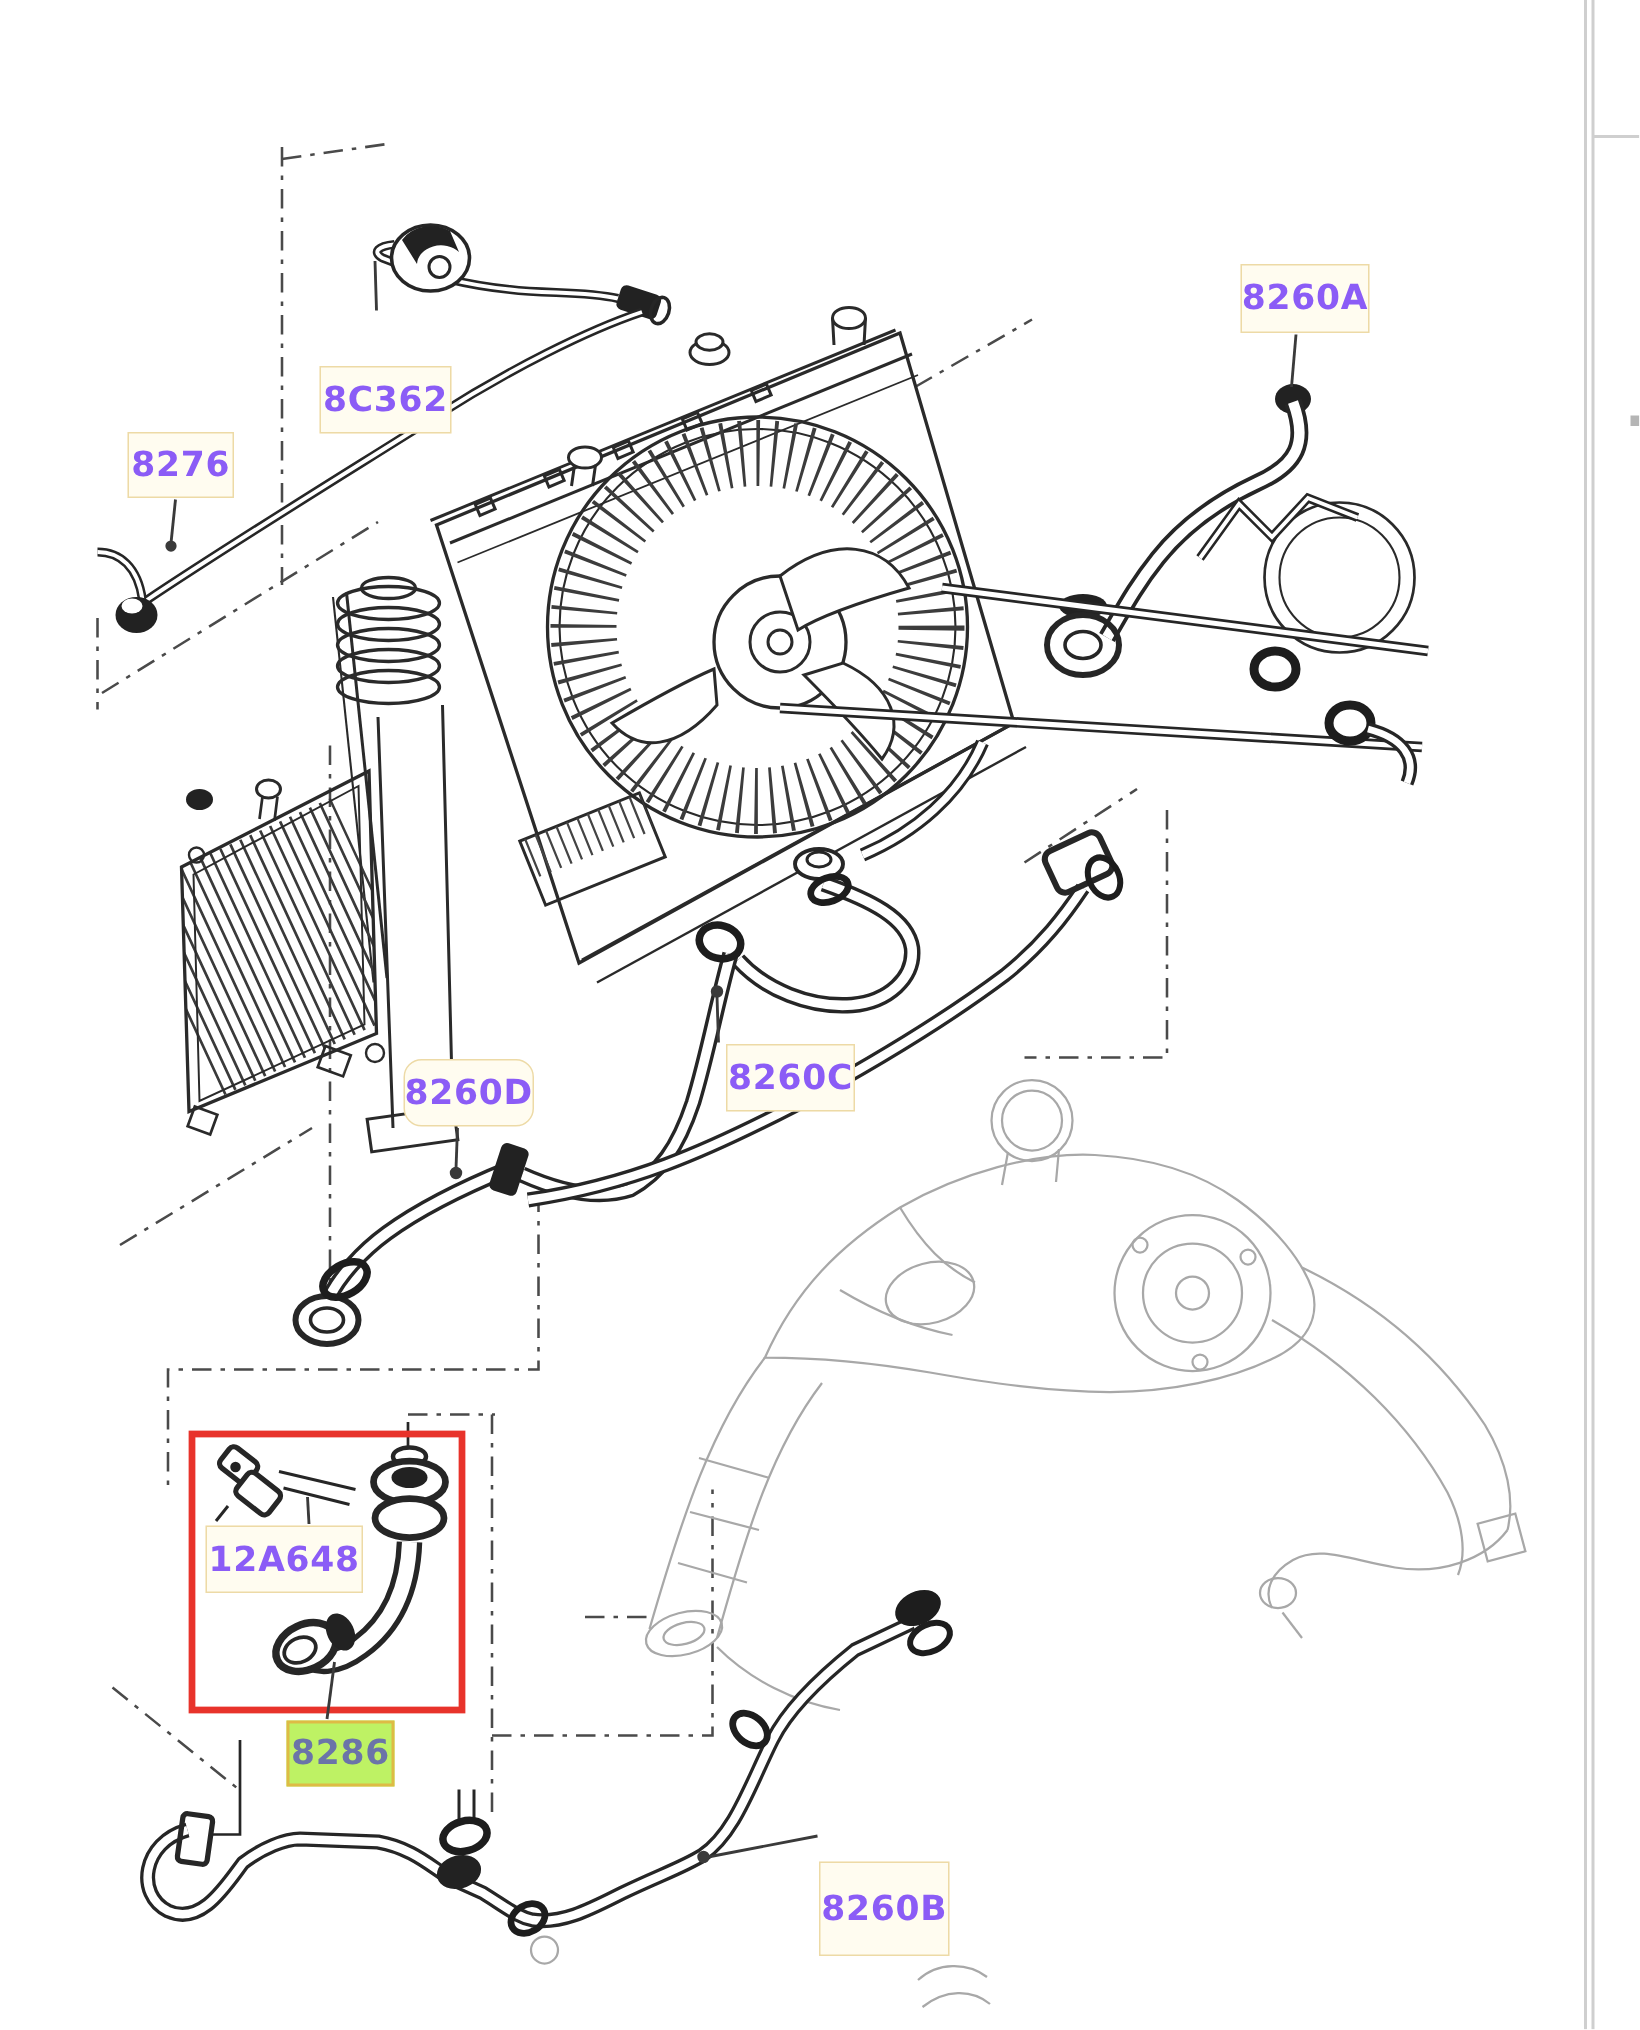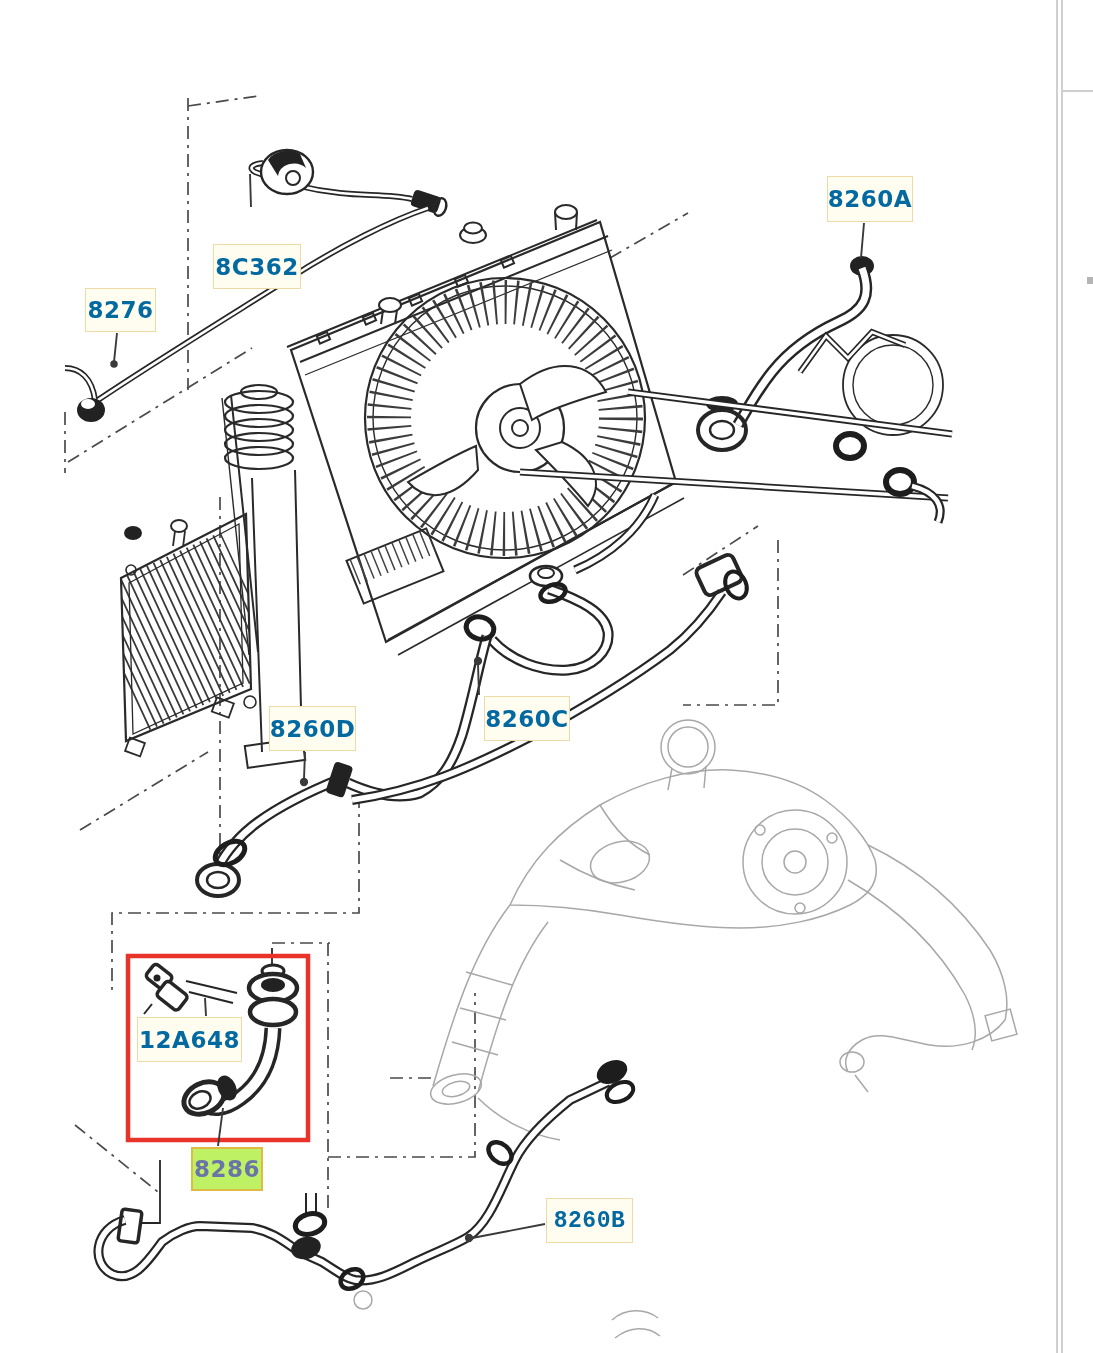--- a/index.html
+++ b/index.html
@@ -1,30 +1,30 @@
 <!DOCTYPE html>
 <html><head>
 <meta charset="utf-8">
 <style>
   html,body{margin:0;padding:0;background:#ffffff;}
   #stage{position:relative;width:1093px;height:1353px;background:#ffffff;overflow:hidden;
          font-family:"DejaVu Sans","Liberation Sans",sans-serif;}
   #art{position:absolute;left:0;top:0;}
   .plabel{position:absolute;display:flex;align-items:center;justify-content:center;
-          background:#fffcf0;border:1.5px solid #eddaa6;color:#0369a1;
+          background:#fffcf0;border:1.5px solid #eddaa6;color:#8b5cf6;
           font-weight:bold;font-size:23px;letter-spacing:.5px;box-sizing:border-box;cursor:pointer;}
   .plabel.hl{background:#bef264;border:2.5px solid #debb45;color:#6b74a8;}
   .l-8c362 {left:213px;top:208px;width:88px;height:45px;margin-top:36px;}
   .l-8276  {left:85px; top:288px;width:71px;height:44px;}
   .l-8260a {left:827px;top:176px;width:86px;height:46px;}
-  .l-8260d {left:269px;top:706px;width:87px;height:45px;}
+  .l-8260d {left:269px;top:706px;width:87px;height:45px;border-radius:12px;}
   .l-8260c {left:444px;top:696px;width:86px;height:45px;margin-left:40px;}
   .l-12a648{left:137px;top:1017px;width:105px;height:45px;}
   .l-8286  {left:191px;top:1147px;width:72px;height:44px;}
-  .l-8260b {left:546px;top:1198px;width:87px;height:45px;font-family:Liberation Mono, monospace;}
+  .l-8260b {left:546px;top:1241px;width:87px;height:63px;}
   .vdiv{position:absolute;top:0;width:2px;height:1353px;background:#cfcfcf;}
   .hdiv{position:absolute;left:1062px;top:90px;width:31px;height:2px;background:#cfcfcf;}
   .thumb{position:absolute;left:1087px;top:277px;width:6px;height:7px;background:#b5b5b5;}
 </style>
 </head>
 <body>
 
 <div id="stage">
 
 <svg id="art" width="1093" height="1353" viewBox="0 0 1093 1353">

